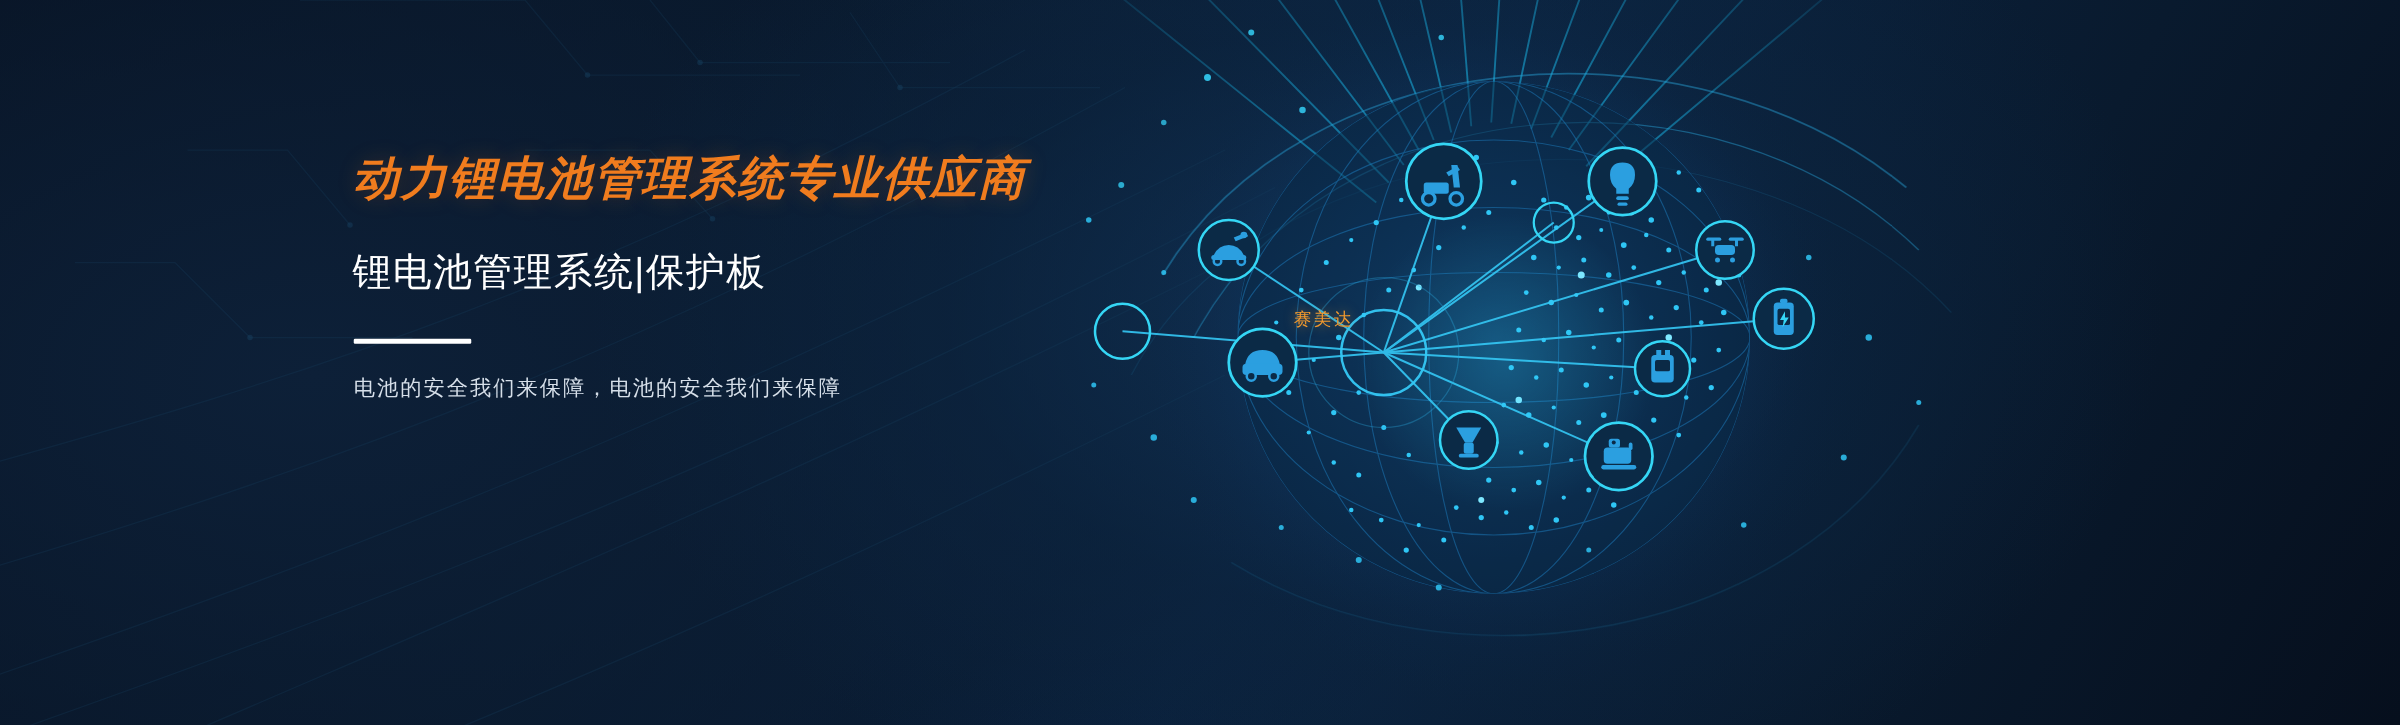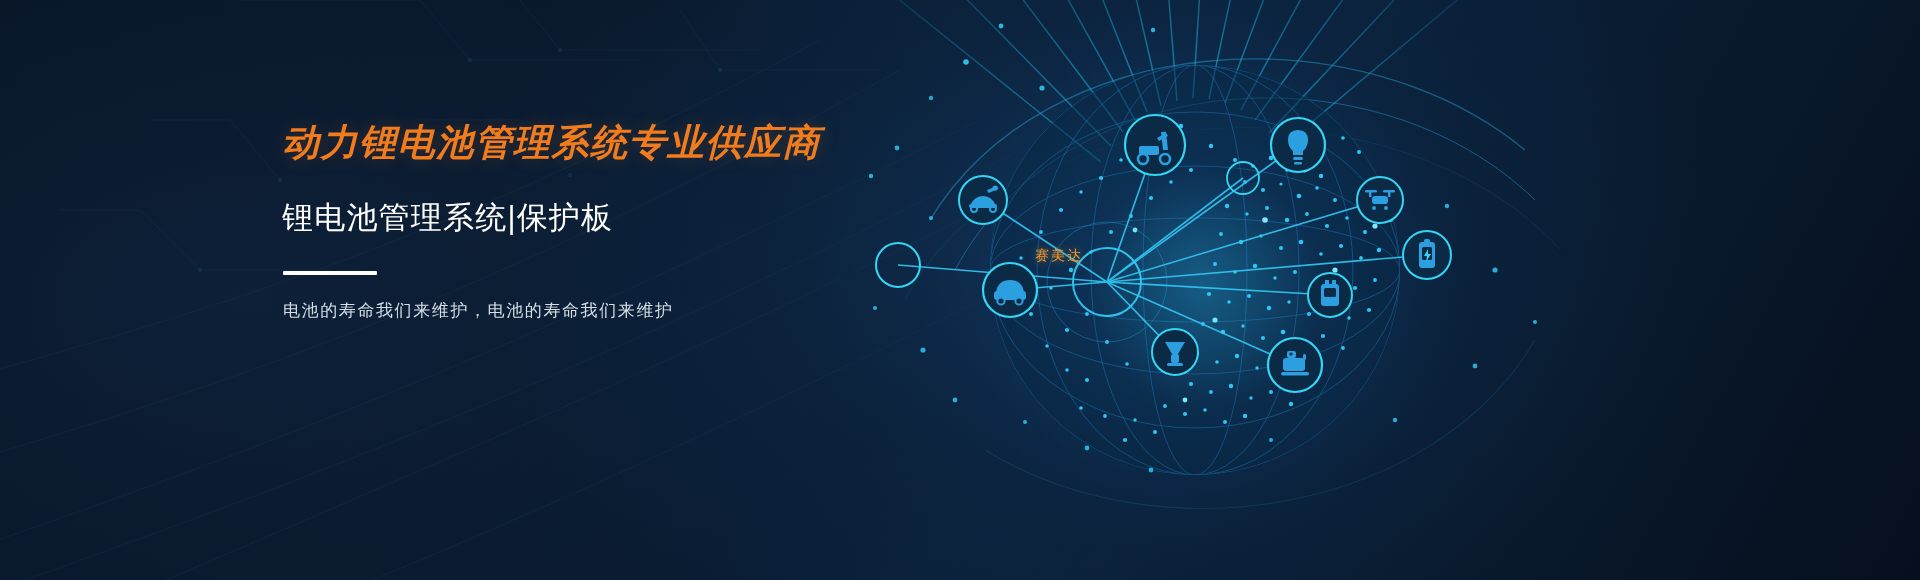--- a/index.html
+++ b/index.html
@@ -429,16 +429,16 @@
       </g>
     </svg>
   </div>
 
   <div class="brandlabel">赛美达</div>
 
   <div class="copy">
     <h1 class="headline">动力锂电池管理系统专业供应商</h1>
     <h2 class="subtitle">锂电池管理系统|保护板</h2>
     <div class="rule"></div>
-    <p class="tagline">电池的寿命我们来维护，电池的寿命我们来维护</p>
+    <p class="tagline">电池的安全我们来保障，电池的安全我们来保障</p>
   </div>
 
 </div>
 
 </body></html>

